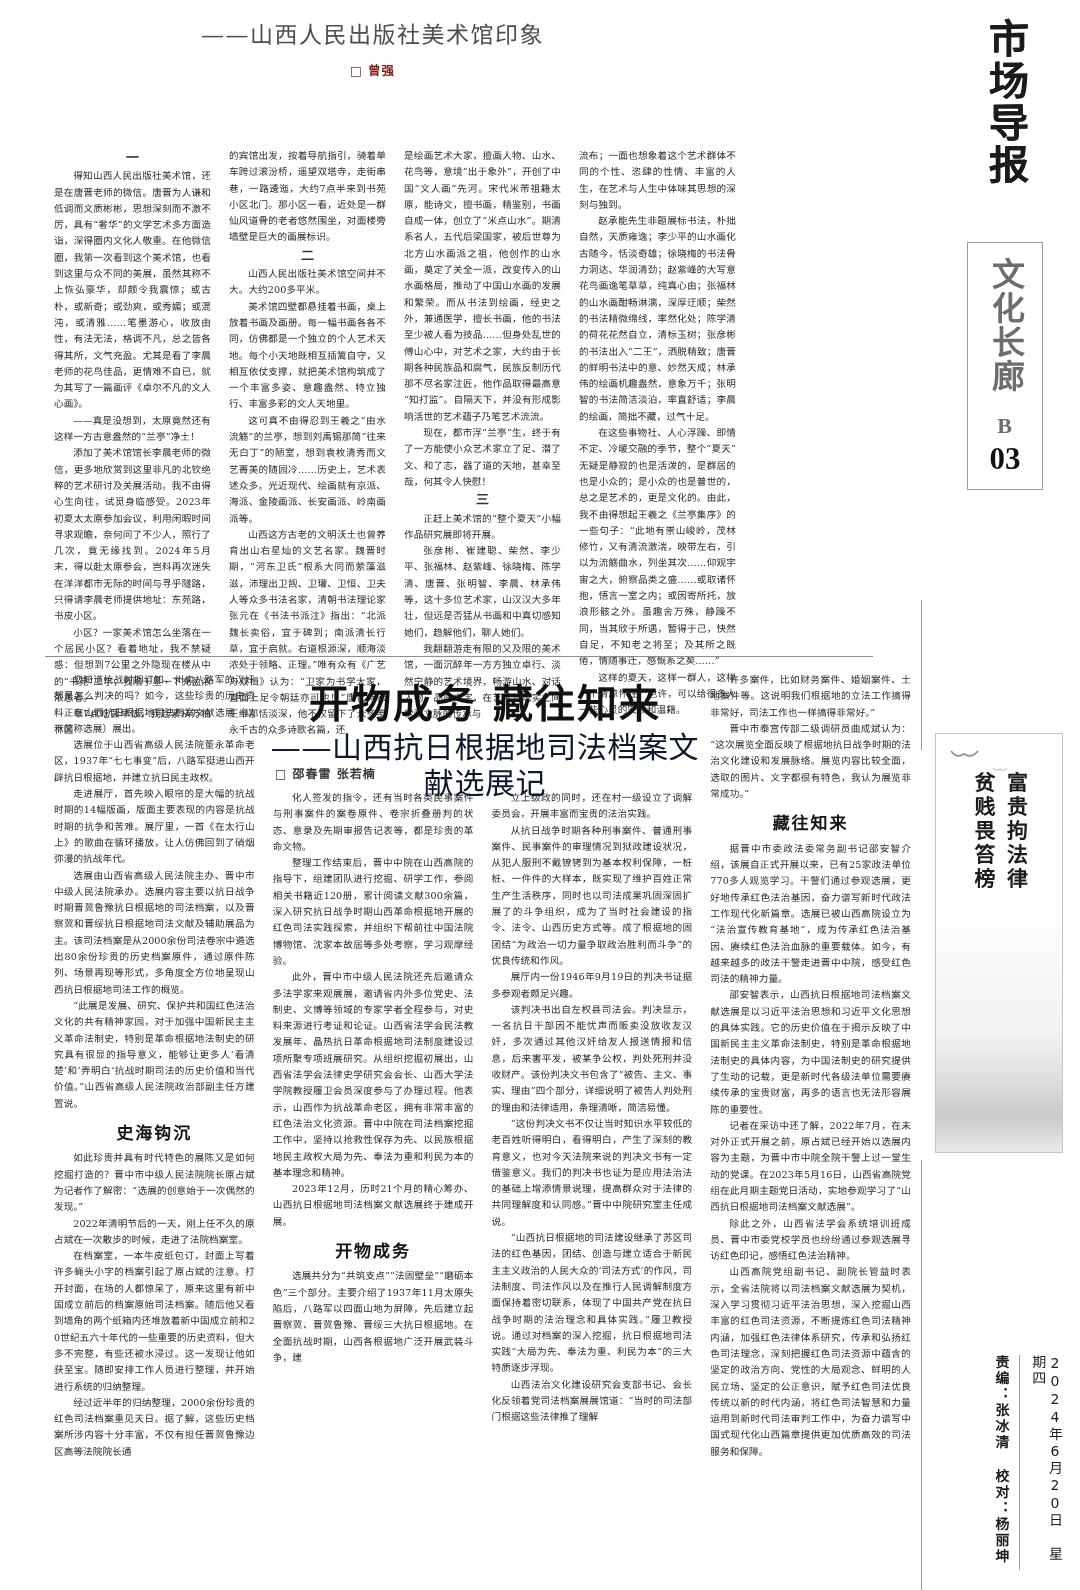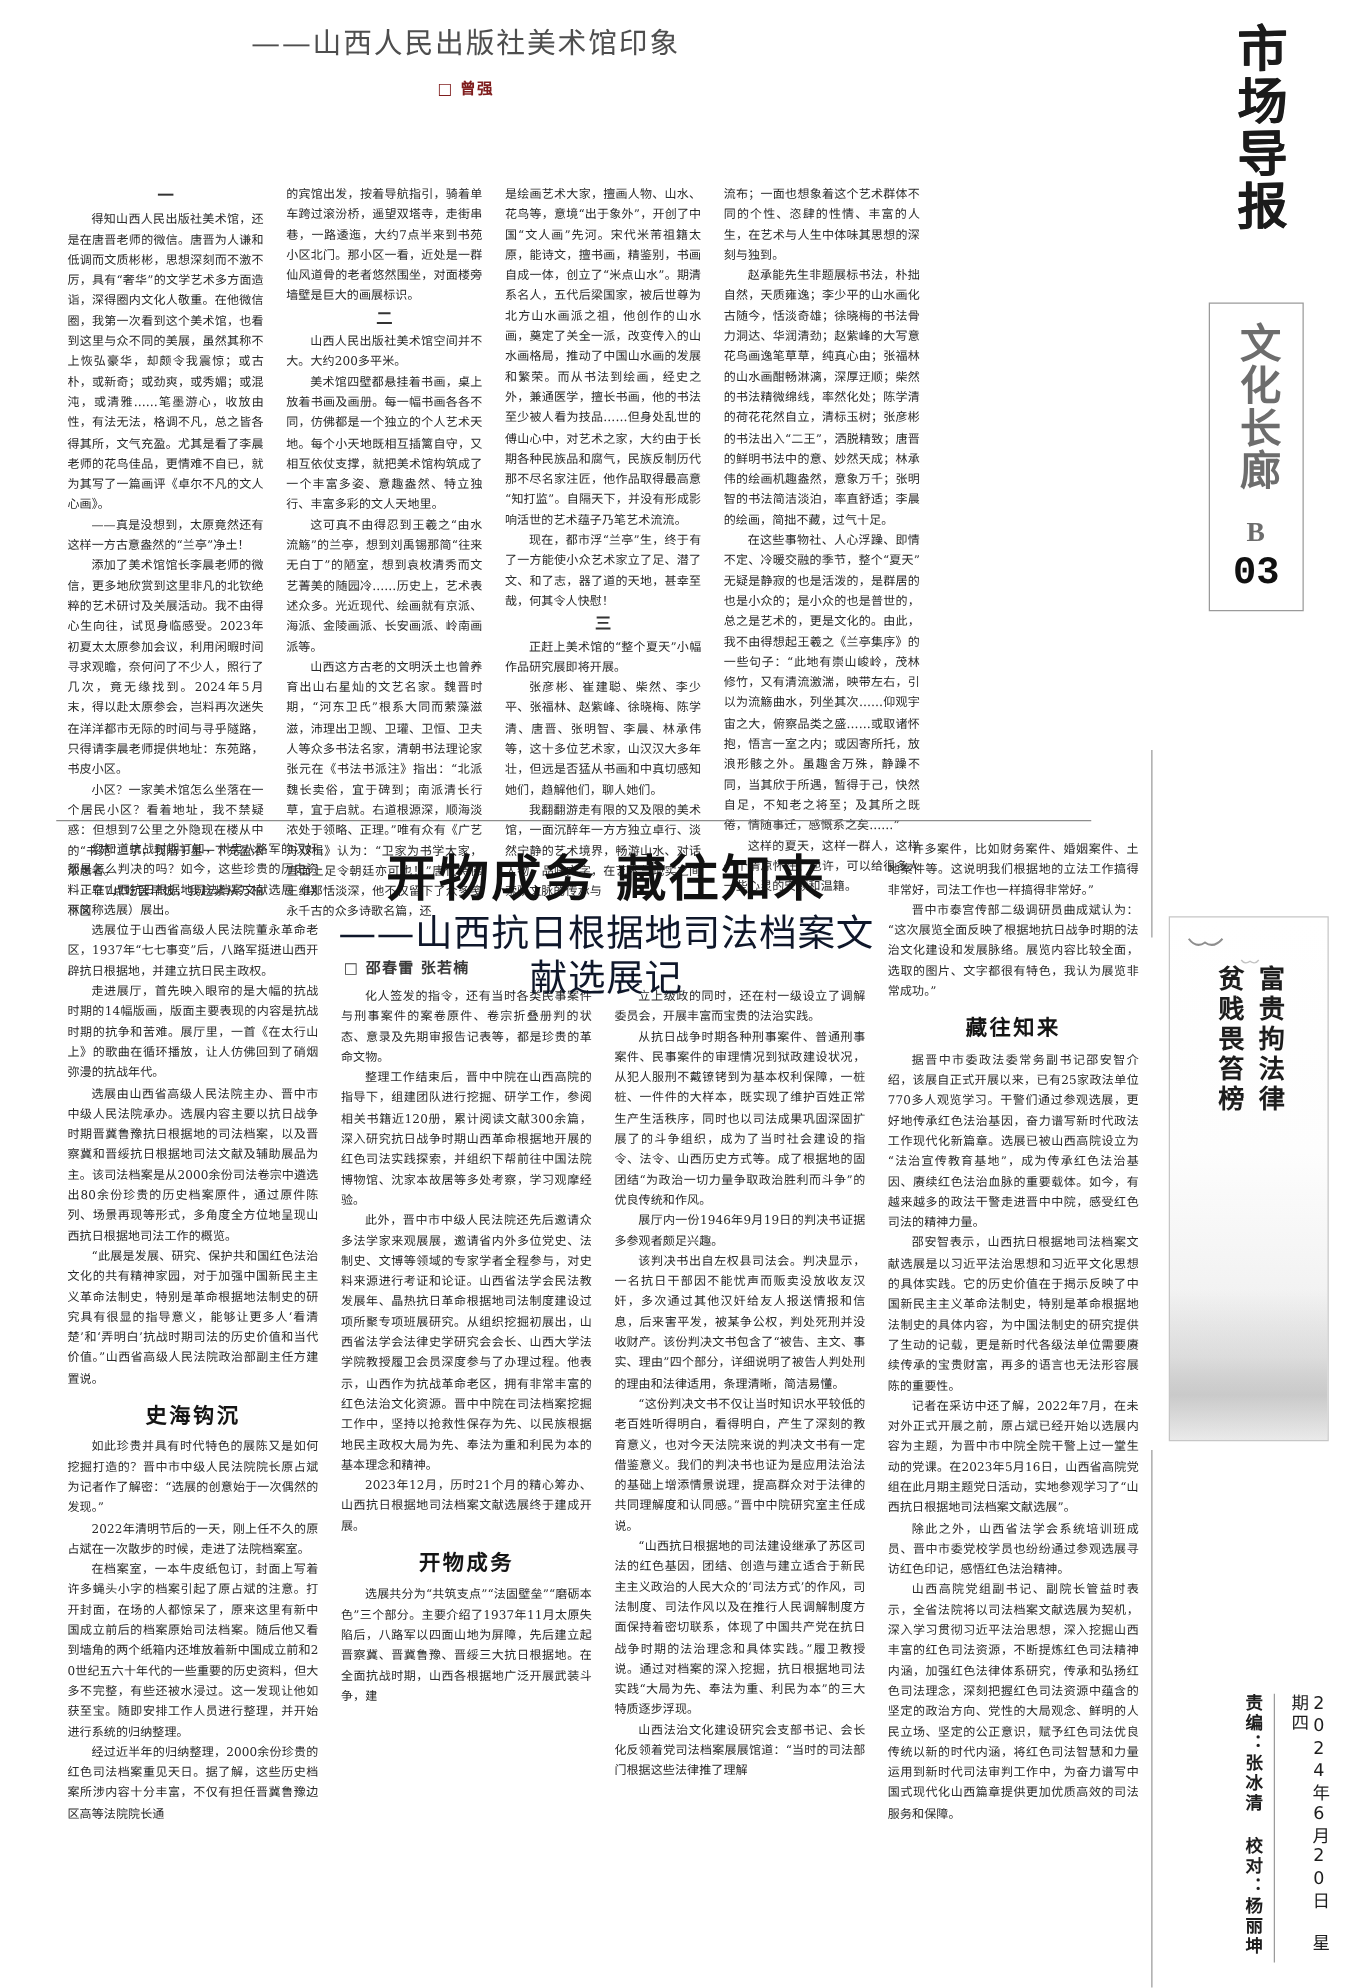--- a/index.html
+++ b/index.html
@@ -56,21 +56,21 @@
     color:#6d6d6d;
     letter-spacing:1px;
     height:150px;
   }
   .section-letter{
     font-family:"Liberation Serif",serif;
     font-size:22px;font-weight:bold;color:#6d6d6d;
     margin-top:6px;letter-spacing:1px;
   }
   .section-number{
-    font-family:Liberation Mono, monospace;
+    font-family:Liberation Serif, serif;
     font-size:31px;font-weight:bold;color:#111;
     margin-top:2px;letter-spacing:0px;
   }
 
   
   .article1{
     position:absolute;
     left:45px;top:22px;width:875px;
   }
   .a1-title{

